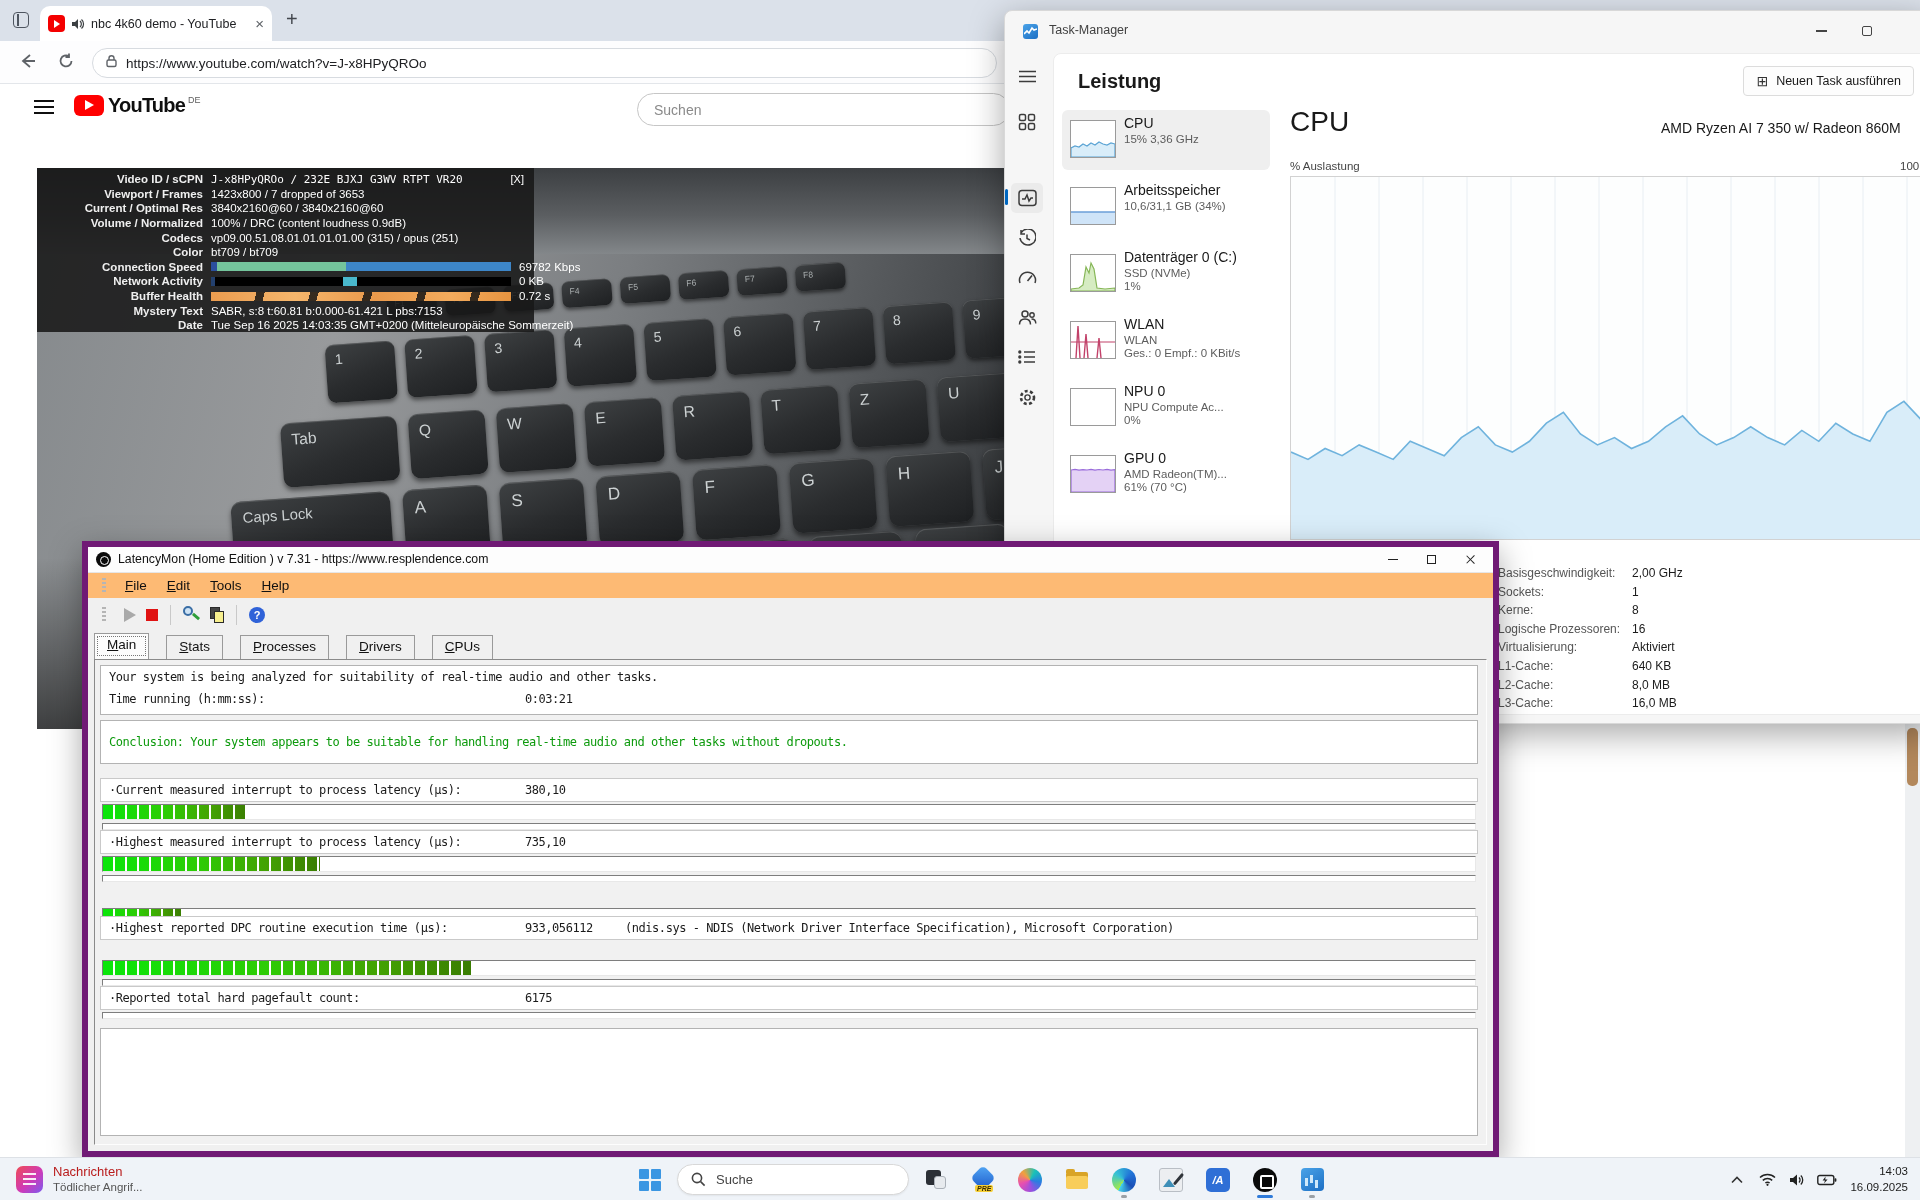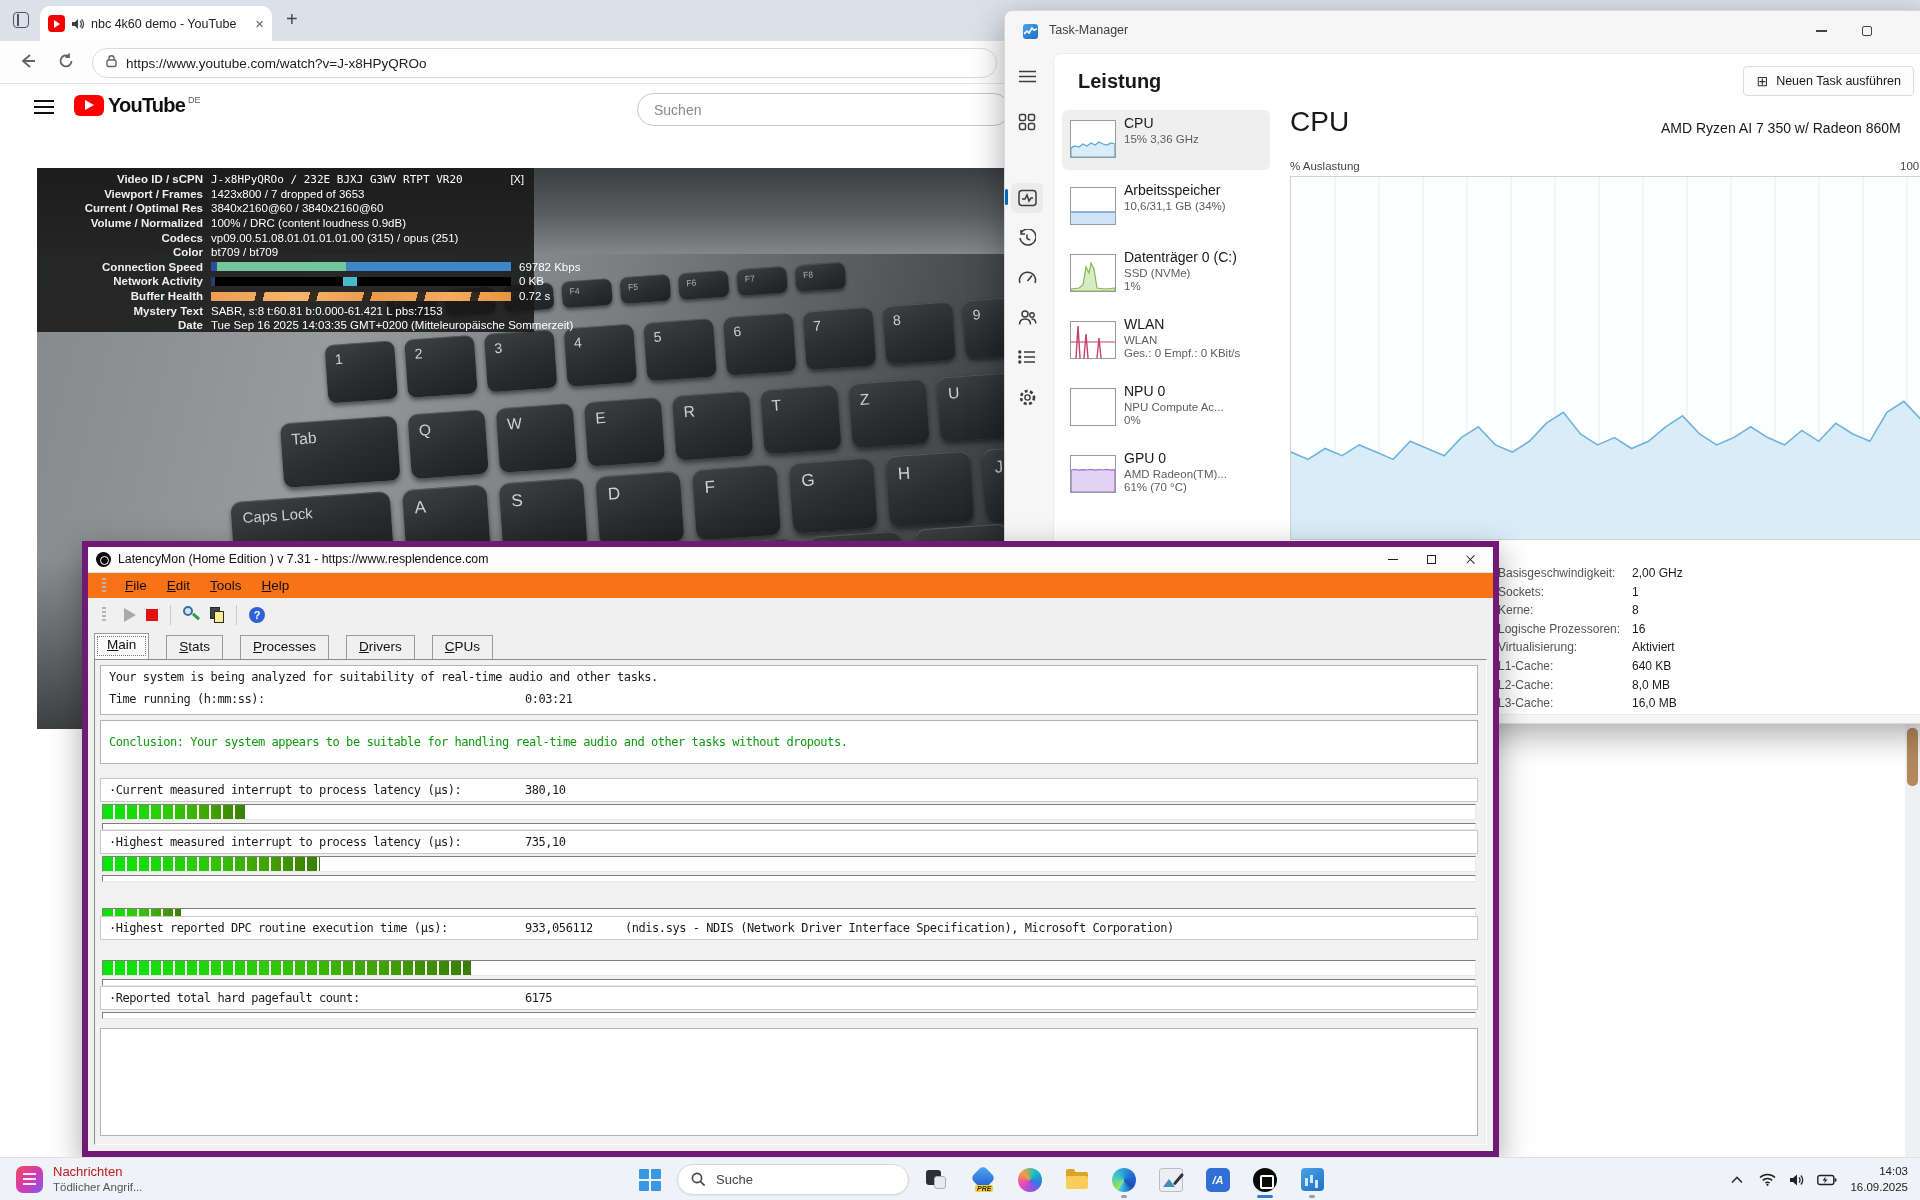--- a/index.html
+++ b/index.html
@@ -111,21 +111,21 @@
   .lm-titlebar { position:absolute; left:0; top:0; right:0; height:26px; background:#fdfdfd; border-bottom:1px solid #e6e6e6; }
   .lm-appicon { position:absolute; left:8px; top:5px; width:15px; height:15px; border-radius:50%; background:#0b0b0b; }
   .lm-appicon:before { content:""; position:absolute; left:4px; top:4px; width:7px; height:7px; border:1.6px solid #fff; border-radius:50%; }
   .lm-title { position:absolute; left:30px; top:5px; font-size:12.3px; color:#111; white-space:nowrap; }
   .lm-cap { position:absolute; top:0; width:39px; height:25px; display:flex; align-items:center; justify-content:center; }
   .lm-cap .mn { width:10px; height:1.3px; background:#222; }
   .lm-cap .mx { width:9px; height:9px; border:1.3px solid #222; }
   .lm-cap .cl { position:relative; width:11px; height:11px; }
   .lm-cap .cl:before,.lm-cap .cl:after { content:""; position:absolute; left:5px; top:0; width:1.4px; height:11px; background:#222; }
   .lm-cap .cl:before { transform:rotate(45deg);} .lm-cap .cl:after { transform:rotate(-45deg);}
-  .lm-menubar { position:absolute; left:0; top:26px; right:0; height:25px; background:#f97316; display:flex; align-items:center; padding-left:14px; gap:2px; }
+  .lm-menubar { position:absolute; left:0; top:26px; right:0; height:25px; background:#fdba74; display:flex; align-items:center; padding-left:14px; gap:2px; }
   .grip { width:4px; height:16px; margin-right:8px;
     background:repeating-linear-gradient(180deg,#b5b5b5 0 2px, transparent 2px 4px); }
   .lm-menu { font-size:13.5px; color:#111; padding:2px 9px; }
   .lm-toolbar { position:absolute; left:0; top:51px; right:0; height:33px; display:flex; align-items:center; padding-left:14px; gap:10px; }
   .tb-sep { width:1px; height:20px; background:#c9c9c9; margin:0 2px; }
   .tb-play { width:0; height:0; border-left:12px solid #a9a9a9; border-top:7px solid transparent; border-bottom:7px solid transparent; }
   .tb-stop { width:12px; height:12px; background:#e01212; }
   .tb-copy { position:relative; width:14px; height:16px; }
   .tb-copy i { position:absolute; width:10px; height:12px; background:#f7ef8e; border:1.4px solid #2a2a2a; }
   .tb-copy i.b { left:0; top:0; background:#444; } .tb-copy i.f { left:4px; top:4px; }

